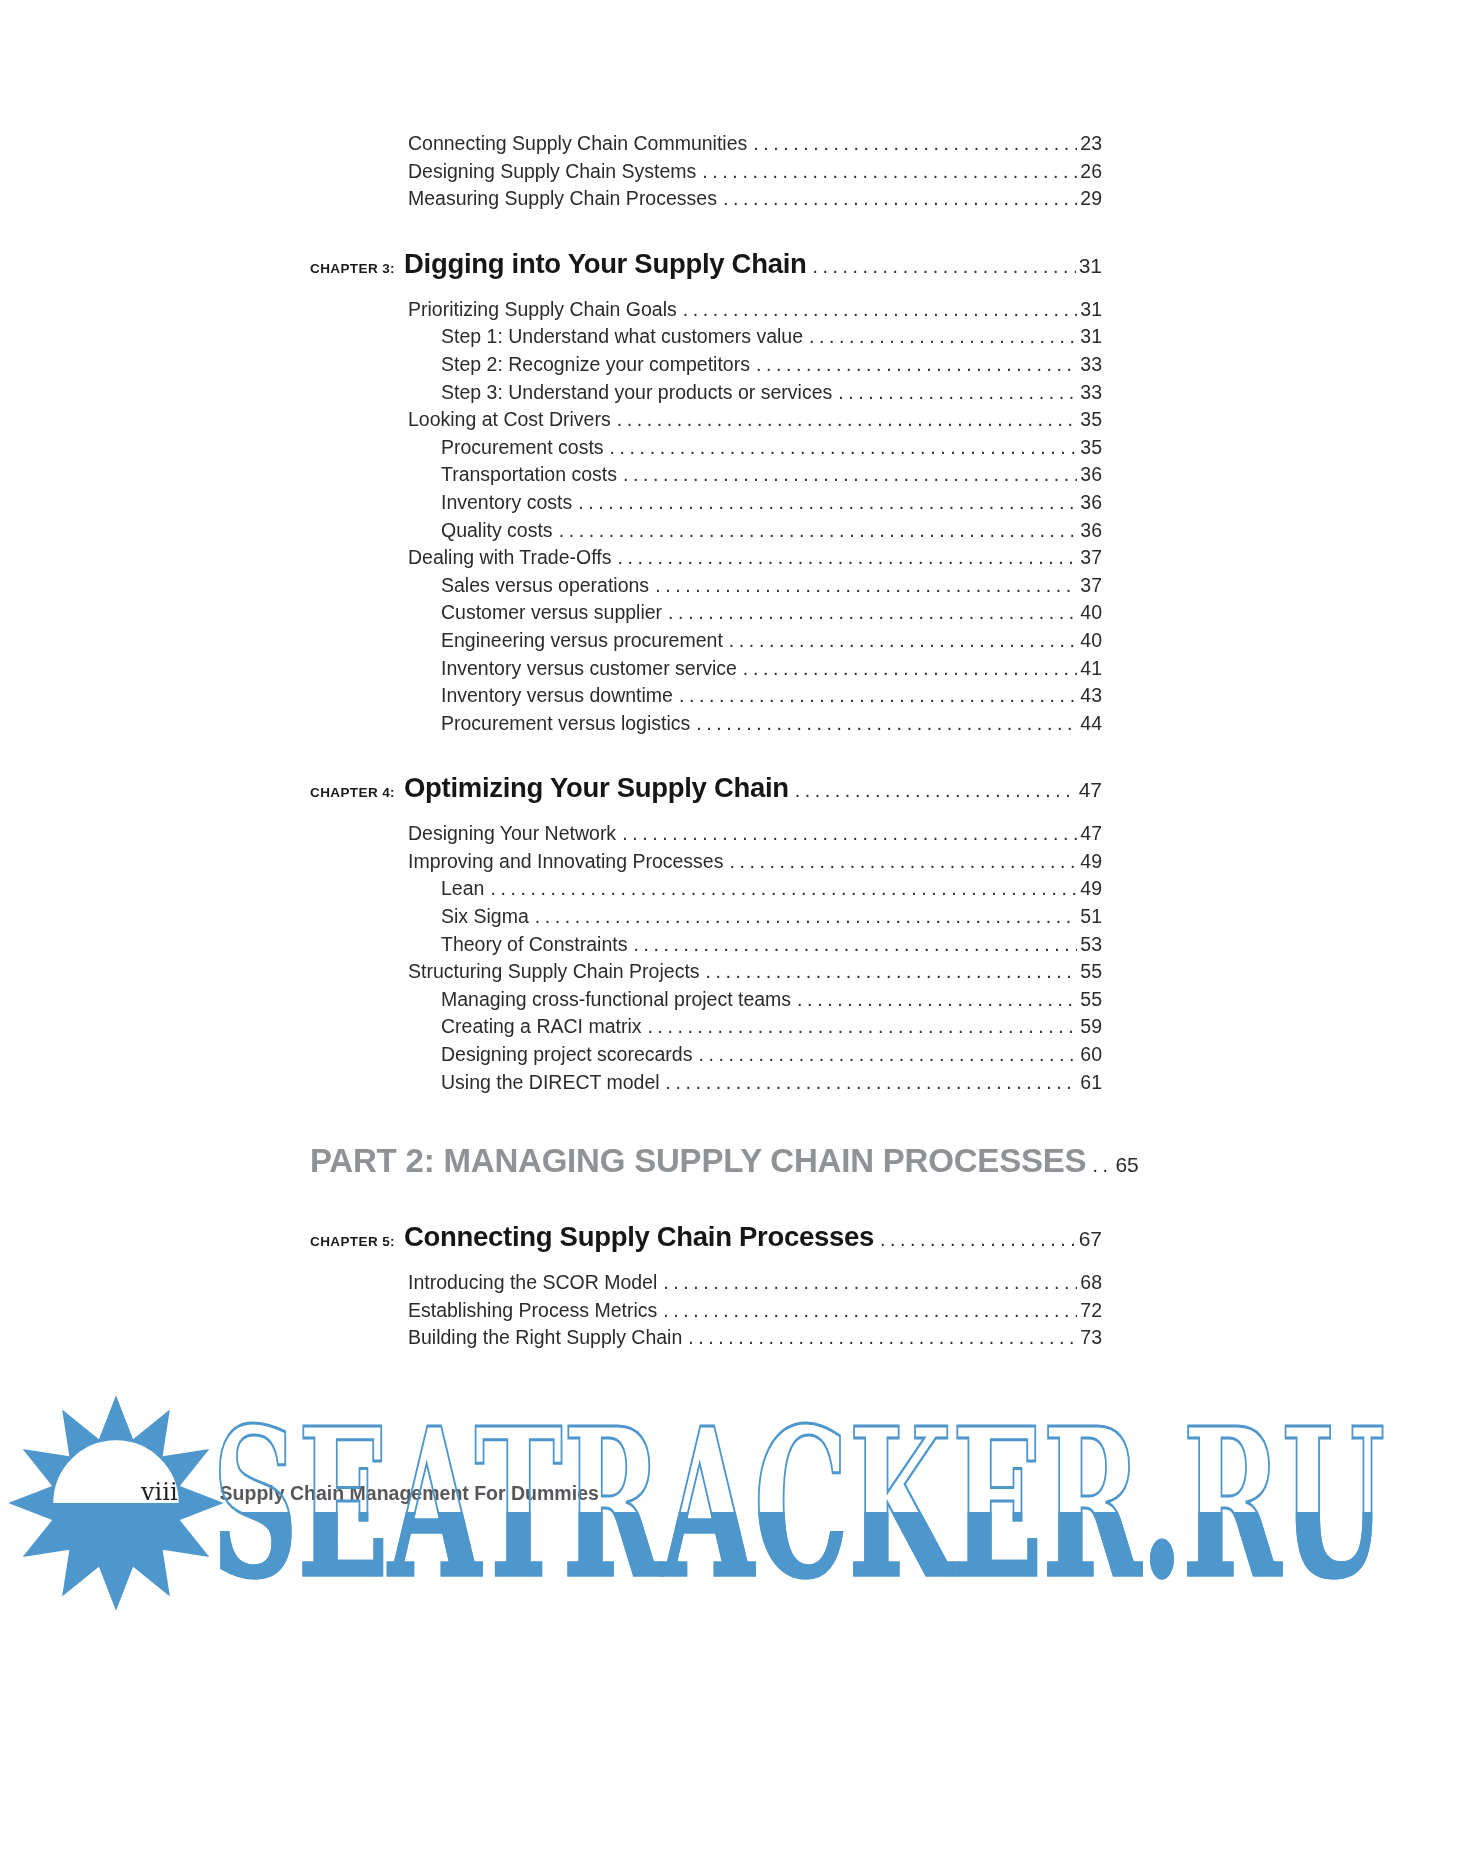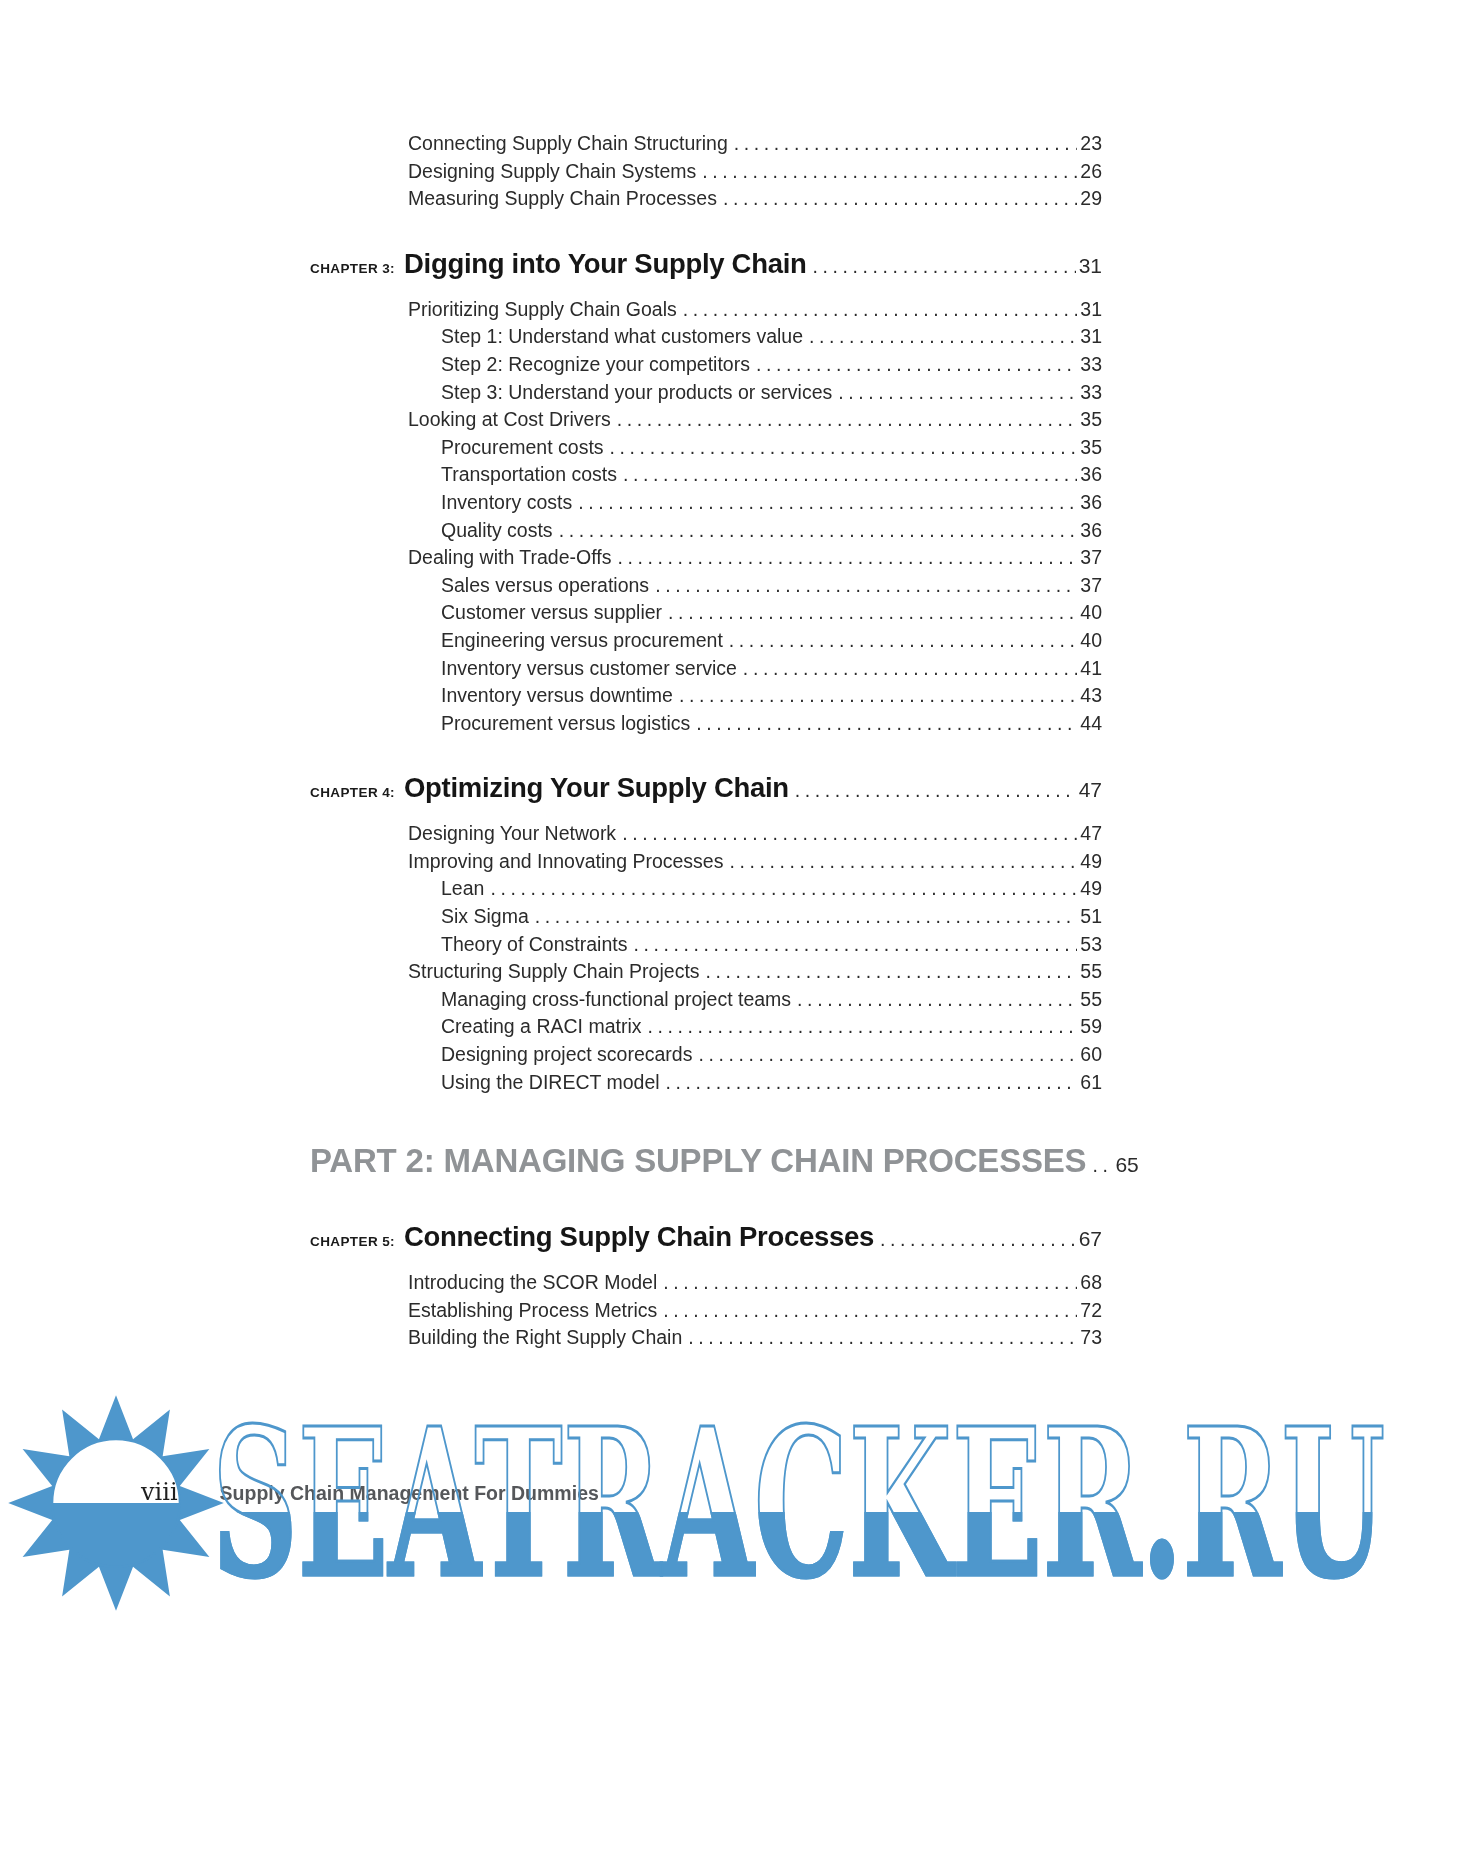--- a/index.html
+++ b/index.html
@@ -143,21 +143,21 @@
   }
 </style>
 </head>
 <body>
 
 <div class="page">
 
   <main class="toc">
     <div id="toc-list">
         <div class="row entry lvl1">
-          <span class="ttl">Connecting Supply Chain Structuring</span>
+          <span class="ttl">Connecting Supply Chain Communities</span>
           <span class="leader"></span>
           <span class="pagenum">23</span>
         </div>
         <div class="row entry lvl1">
           <span class="ttl">Designing Supply Chain Systems</span>
           <span class="leader"></span>
           <span class="pagenum">26</span>
         </div>
         <div class="row entry lvl1">
           <span class="ttl">Measuring Supply Chain Processes</span>

